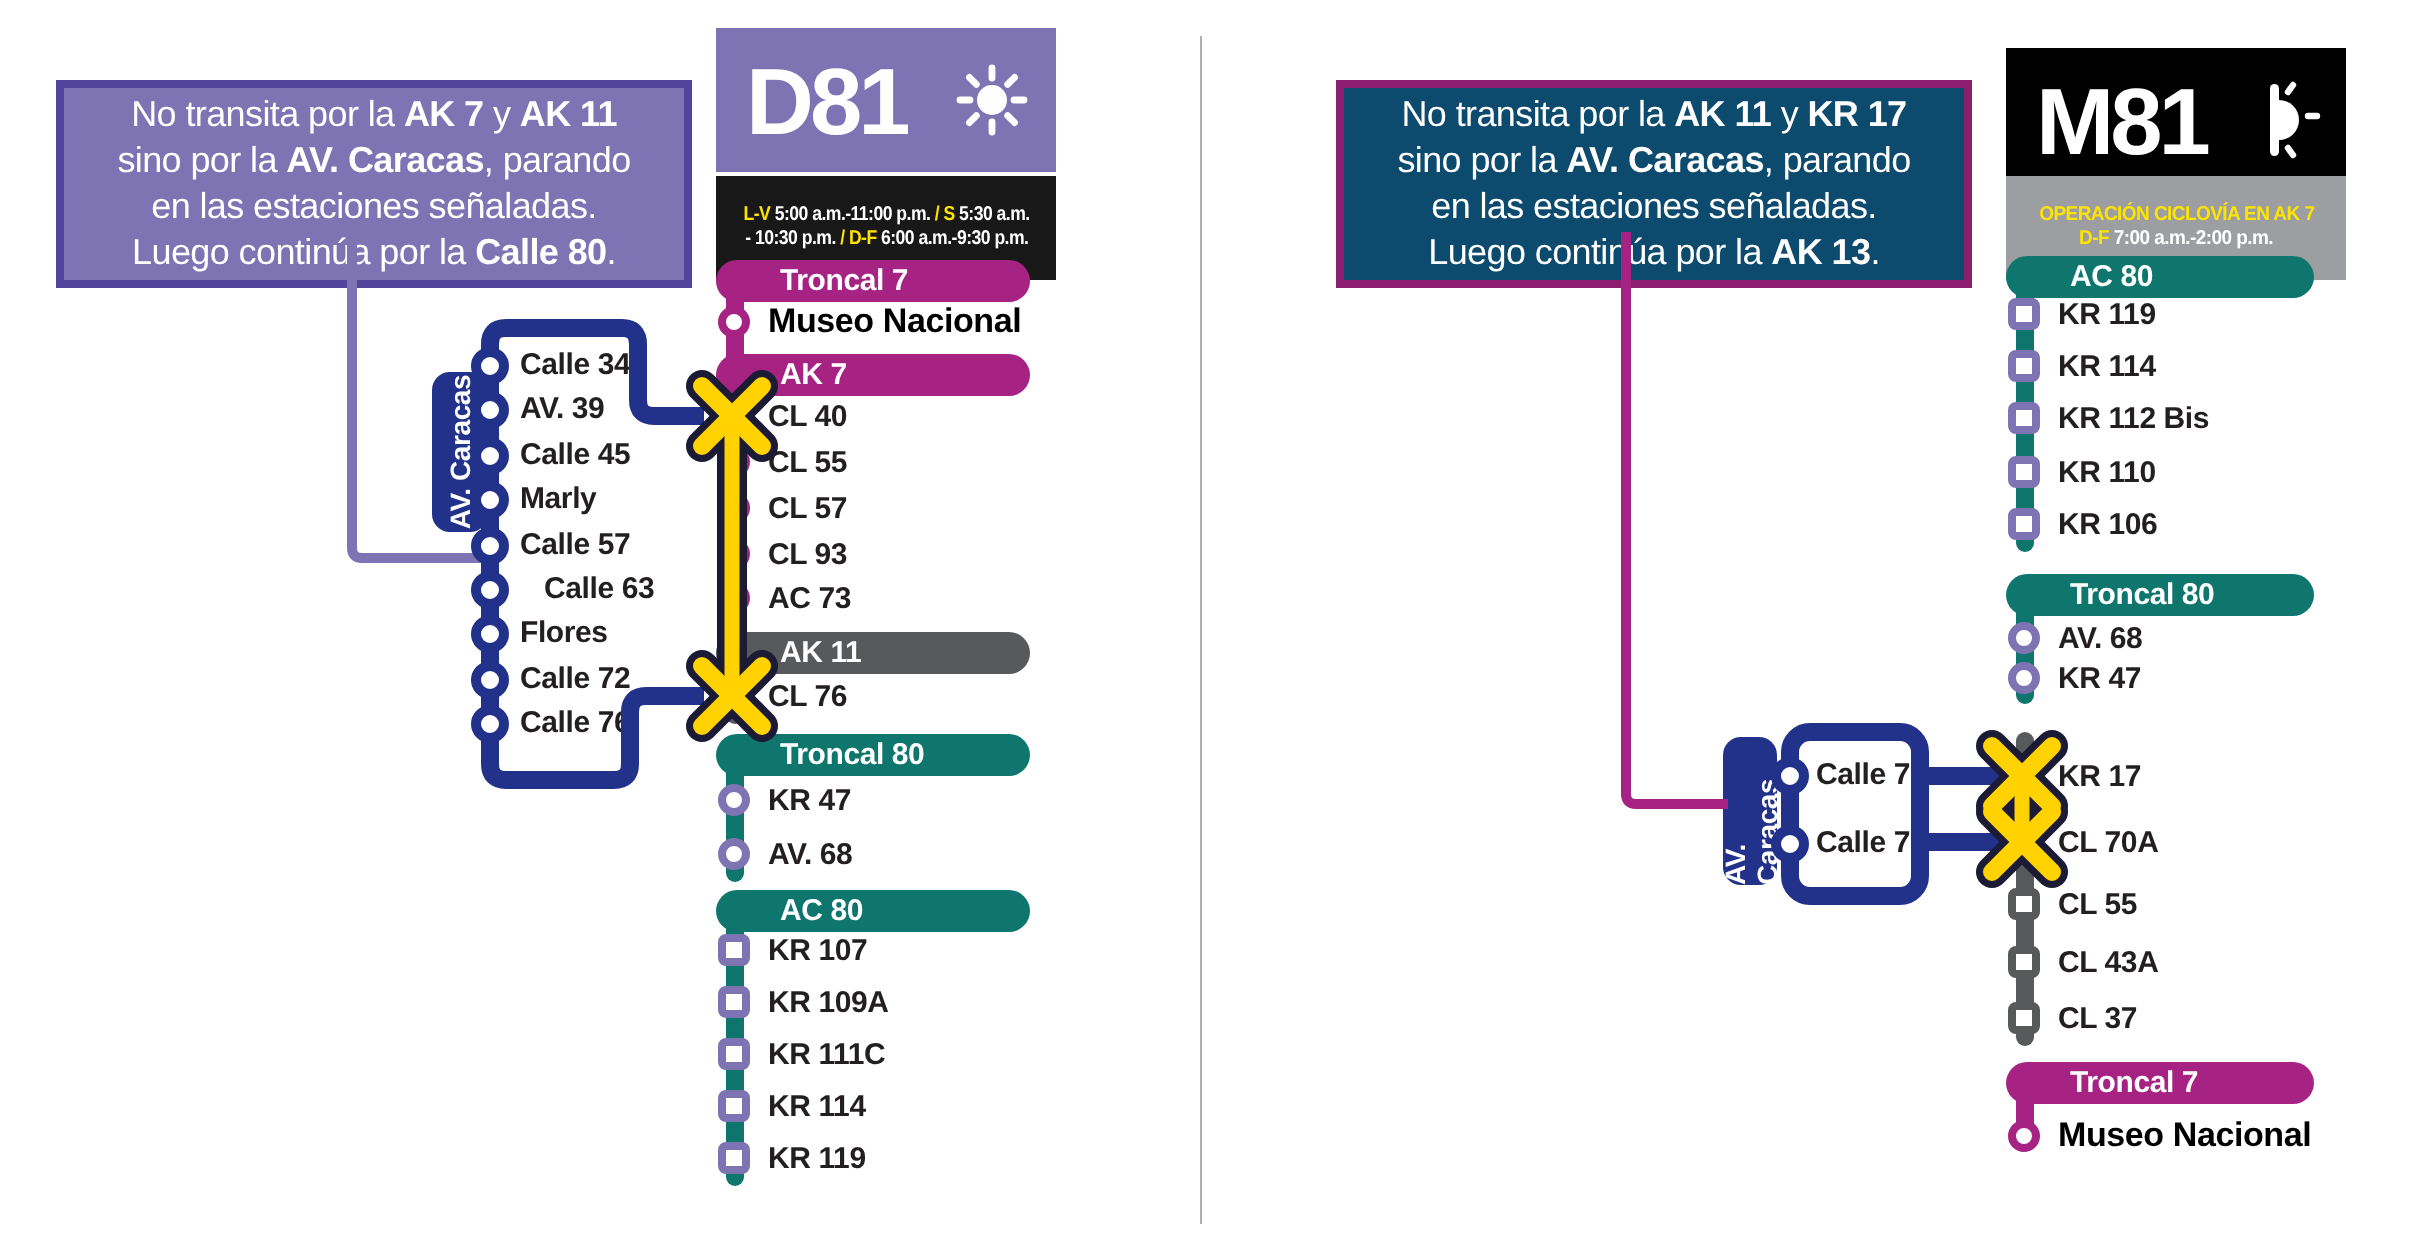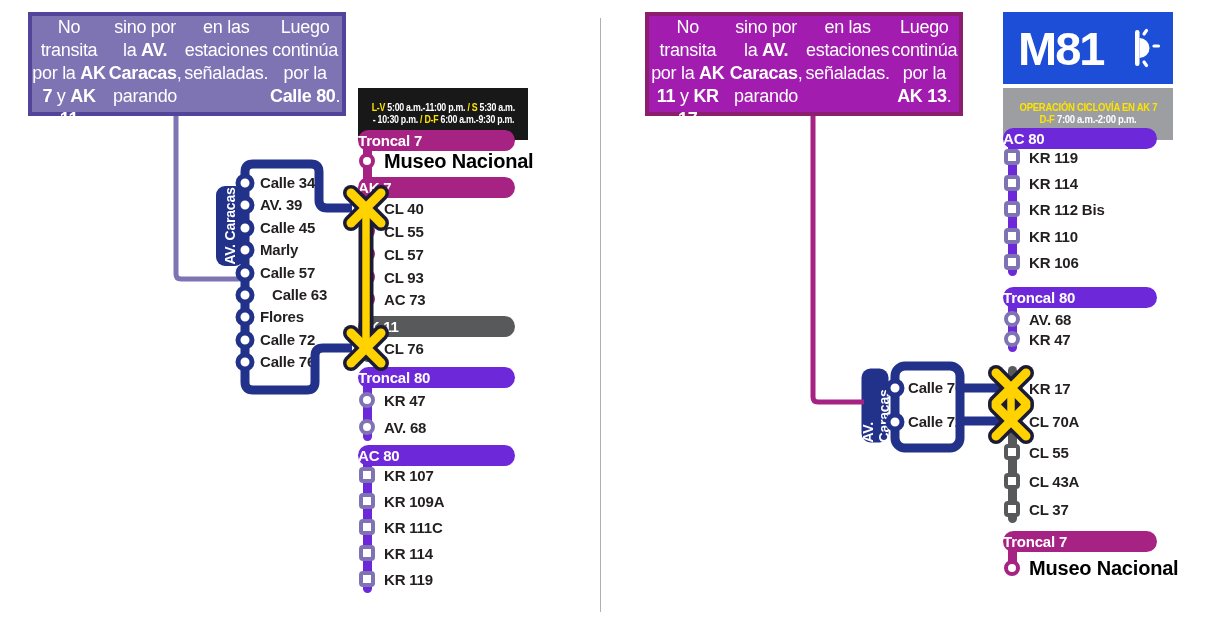--- a/index.html
+++ b/index.html
@@ -1,49 +1,49 @@
 <!DOCTYPE html>
 <html><head>
 <meta charset="utf-8">
 <style>
   html,body{margin:0;padding:0;background:#fff;}
   #stage{position:relative;width:1212px;height:629px;background:#fff;overflow:hidden;
          font-family:"Liberation Sans",sans-serif;}
   
   .note{position:absolute;width:318px;height:104px;border:4px solid;box-sizing:border-box;
         color:#fff;text-align:center;font-size:18px;line-height:1.28;letter-spacing:-0.3px;
-        display:flex;flex-direction:row;justify-content:center;}
+        display:flex;flex-direction:column;justify-content:center;margin-top:28px;}
   .note b{font-weight:bold;}
   .note span{font-weight:normal;}
   
   .hdr{position:absolute;width:170px;height:72px;display:flex;align-items:center;}
   .hdr .code{font-size:47px;font-weight:bold;color:#fff;margin-left:15px;letter-spacing:-2px;}
   .hdr svg{margin-left:auto;margin-right:12px;}
   
   .sched{position:absolute;width:170px;height:52px;color:#fff;font-size:10px;font-weight:bold;
          display:flex;flex-direction:column;justify-content:center;align-items:center;}
   .sched .ln{white-space:nowrap;line-height:12px;letter-spacing:-0.3px;transform-origin:center;}
   .sx88{transform:scaleX(0.88);}
   .sx95{transform:scaleX(0.95);}
   .yl{color:#FFE400;}
   .bg-black{background:#181818;}
   .bg-graybar{background:#9C9EA1;}
   
   .pill{position:absolute;height:21px;border-radius:11px;color:#fff;font-weight:bold;font-size:15px;
-        line-height:21px;box-sizing:border-box;letter-spacing:-0.2px;}
+        line-height:21px;padding-left:32px;box-sizing:border-box;letter-spacing:-0.2px;}
   .line{position:absolute;width:9px;border-radius:4.5px;}
-  .bg-m{background:#A62383;} .bg-p{background:#6d28d9;} .bg-g{background:#58595B;}
+  .bg-m{background:#A62383;} .bg-p{background:#0f766e;} .bg-g{background:#58595B;}
   
   .st{position:absolute;height:20px;display:flex;align-items:center;gap:9px;}
   .mk{width:8px;height:8px;border:4.5px solid;background:#fff;flex:none;}
   .mk.c{border-radius:50%;}
   .mk.s{border-radius:4px;}
   .bc-m{border-color:#A62383;} .bc-p{border-color:#7E74B4;} .bc-g{border-color:#58595B;}
   .lb{font-size:15px;font-weight:bold;color:#231F20;white-space:nowrap;letter-spacing:-0.2px;}
-  .lb.xl{font-size:20px;color:#000;}
+  .lb.xl{font-size:17px;color:#000;}
   
   .blb{position:absolute;height:20px;line-height:20px;font-size:15px;font-weight:bold;
        color:#231F20;white-space:nowrap;letter-spacing:-0.2px;}
   .avlabel{position:absolute;background:#223189;border-radius:9px;color:#fff;font-size:14px;
        font-weight:bold;display:flex;align-items:center;justify-content:center;
        transform:rotate(-90deg);letter-spacing:-0.2px;}
   .divider{position:absolute;left:600px;top:18px;width:1px;height:594px;background:#AEB0B3;}
   svg.overlay{position:absolute;left:0;top:0;pointer-events:none;}
 </style>
 </head>
@@ -53,20 +53,36 @@
 
   <div class="divider"></div>
 
   <div class="note" style="left:28px;top:12px;background:#7E74B4;border-color:#53449B">
     <div><span>No transita por la </span><b>AK 7</b><span> y </span><b>AK 11</b></div>
     <div><span>sino por la </span><b>AV. Caracas</b><span>, parando</span></div>
     <div><span>en las estaciones señaladas.</span></div>
     <div><span>Luego continúa por la </span><b>Calle 80</b><span>.</span></div>
   </div>
 
+  <div class="hdr" style="left:358px;top:14px;background:#7E74B4">
+    <div class="code">D81</div>
+    <svg width="40" height="40" viewBox="-20 -20 40 40">
+      <circle cx="0" cy="0" r="7.5" fill="#fff"></circle>
+      <g stroke="#fff" stroke-width="3.4" stroke-linecap="round">
+        <line x1="11" y1="0" x2="16" y2="0"></line>
+          <line x1="-11" y1="0" x2="-16" y2="0"></line>
+        <line x1="0" y1="11" x2="0" y2="16"></line>
+          <line x1="0" y1="-11" x2="0" y2="-16"></line>
+        <line x1="7.8" y1="7.8" x2="11.3" y2="11.3"></line>
+          <line x1="-7.8" y1="-7.8" x2="-11.3" y2="-11.3"></line>
+        <line x1="7.8" y1="-7.8" x2="11.3" y2="-11.3"></line>
+          <line x1="-7.8" y1="7.8" x2="-11.3" y2="11.3"></line>
+      </g>
+    </svg>
+  </div>
 
   <div class="sched bg-black" style="left:358px;top:88px">
     <div class="ln sx88"><span class="yl">L-V</span><span> 5:00 a.m.-11:00 p.m. </span><span class="yl">/ S</span><span> 5:30 a.m.</span></div>
     <div class="ln sx88"><span>- 10:30 p.m. </span><span class="yl">/ D-F</span><span> 6:00 a.m.-9:30 p.m.</span></div>
   </div>
 
   <div class="line bg-m" style="left:363px;top:140px;height:48px"></div>
   <div class="line bg-m" style="left:363px;top:188px;height:124px"></div>
   <div class="line bg-g" style="left:363px;top:326px;height:36px"></div>
   <div class="line bg-p" style="left:363px;top:377px;height:64px"></div>
@@ -139,28 +155,28 @@
   <div class="blb" style="left:260px;top:195px">AV. 39</div>
   <div class="blb" style="left:260px;top:218px">Calle 45</div>
   <div class="blb" style="left:260px;top:240px">Marly</div>
   <div class="blb" style="left:260px;top:263px">Calle 57</div>
   <div class="blb" style="left:272px;top:285px">Calle 63</div>
   <div class="blb" style="left:260px;top:307px">Flores</div>
   <div class="blb" style="left:260px;top:330px">Calle 72</div>
   <div class="blb" style="left:260px;top:352px">Calle 76</div>
   <div class="avlabel" style="left:190px;top:212px;width:80px;height:28px">AV. Caracas</div>
 
-  <div class="note" style="left:645px;top:12px;background:#a21caf;border-color:#8C1E70">
+  <div class="note" style="left:668px;top:12px;background:#0c4a6e;border-color:#8C1E70">
     <div><span>No transita por la </span><b>AK 11</b><span> y </span><b>KR 17</b></div>
     <div><span>sino por la </span><b>AV. Caracas</b><span>, parando</span></div>
     <div><span>en las estaciones señaladas.</span></div>
     <div><span>Luego continúa por la </span><b>AK 13</b><span>.</span></div>
   </div>
 
-  <div class="hdr" style="left:1003px;top:12px;background:#1d4ed8">
+  <div class="hdr" style="left:1003px;top:24px;background:#000000">
     <div class="code">M81</div>
     <svg width="32" height="42" viewBox="0 0 32 42">
       <rect x="6" y="3" width="4.5" height="36" rx="2.2" fill="#fff"></rect>
       <path d="M10.5,11 A10,10 0 0 1 10.5,31 Z" fill="#fff"></path>
       <g stroke="#fff" stroke-width="3.2" stroke-linecap="round">
         <line x1="15" y1="7" x2="17.5" y2="3.5"></line>
         <line x1="25" y1="19" x2="29.5" y2="19"></line>
         <line x1="15" y1="35" x2="17.5" y2="38.5"></line>
       </g>
     </svg>

